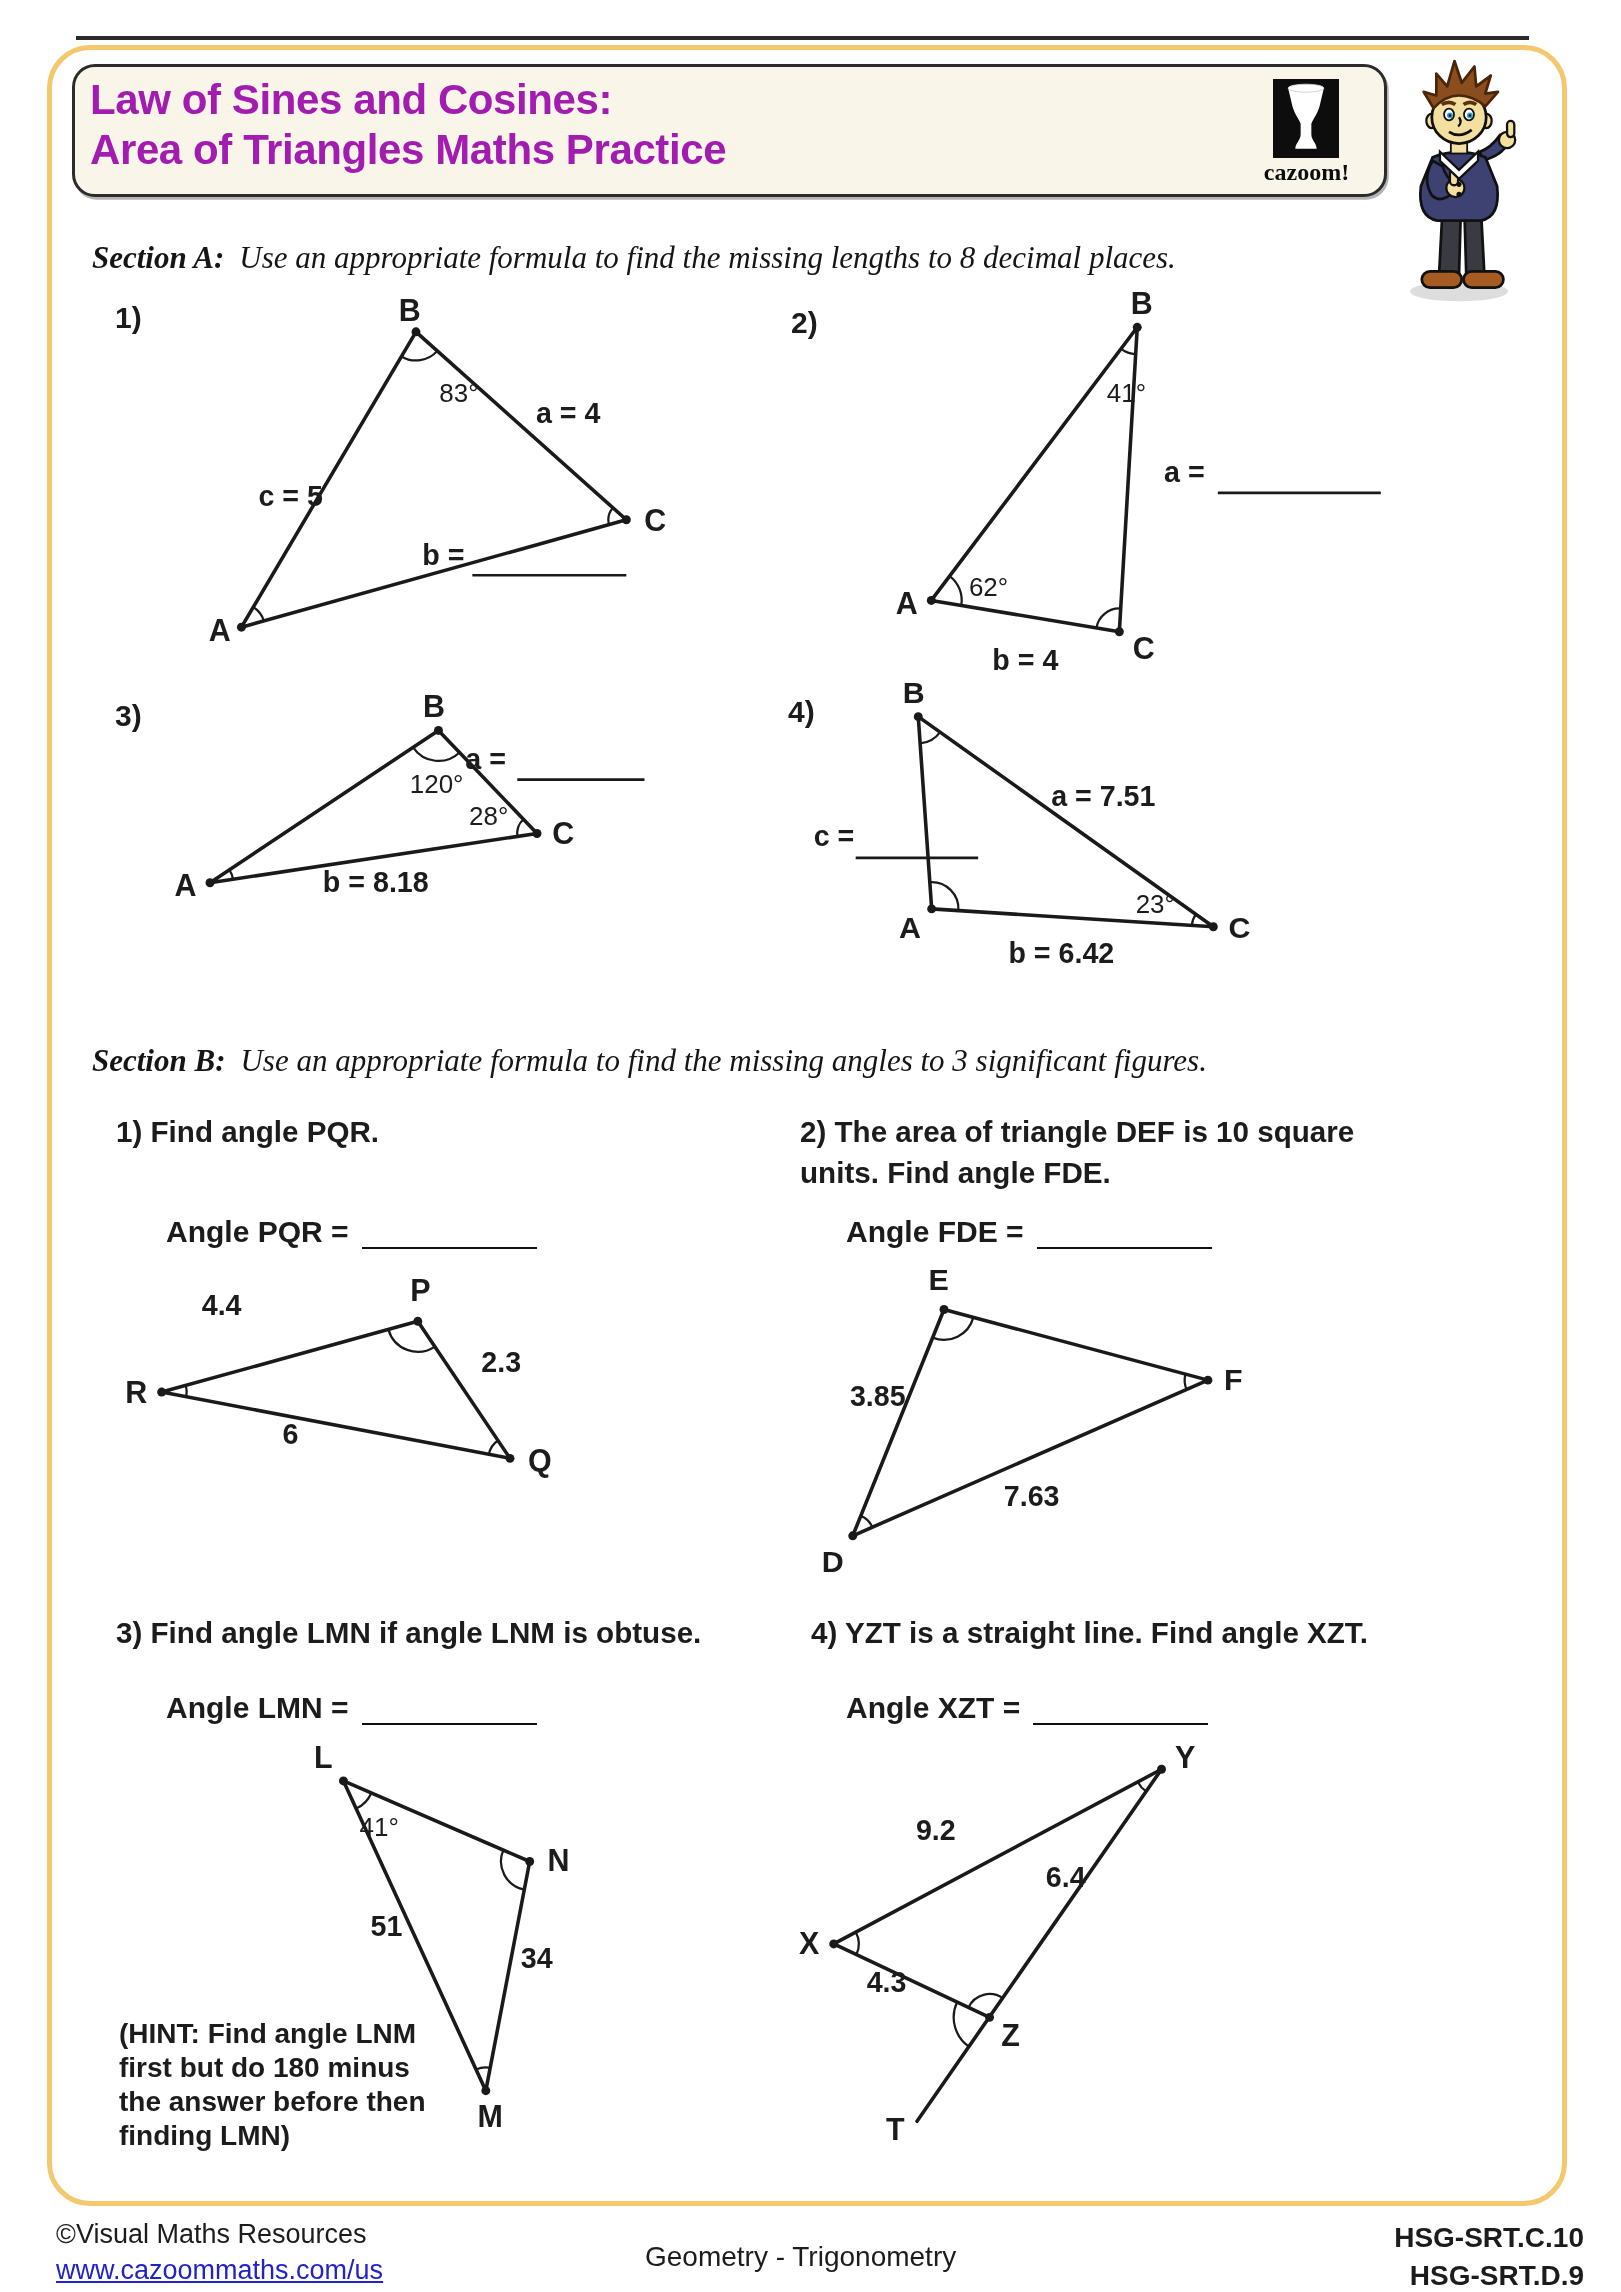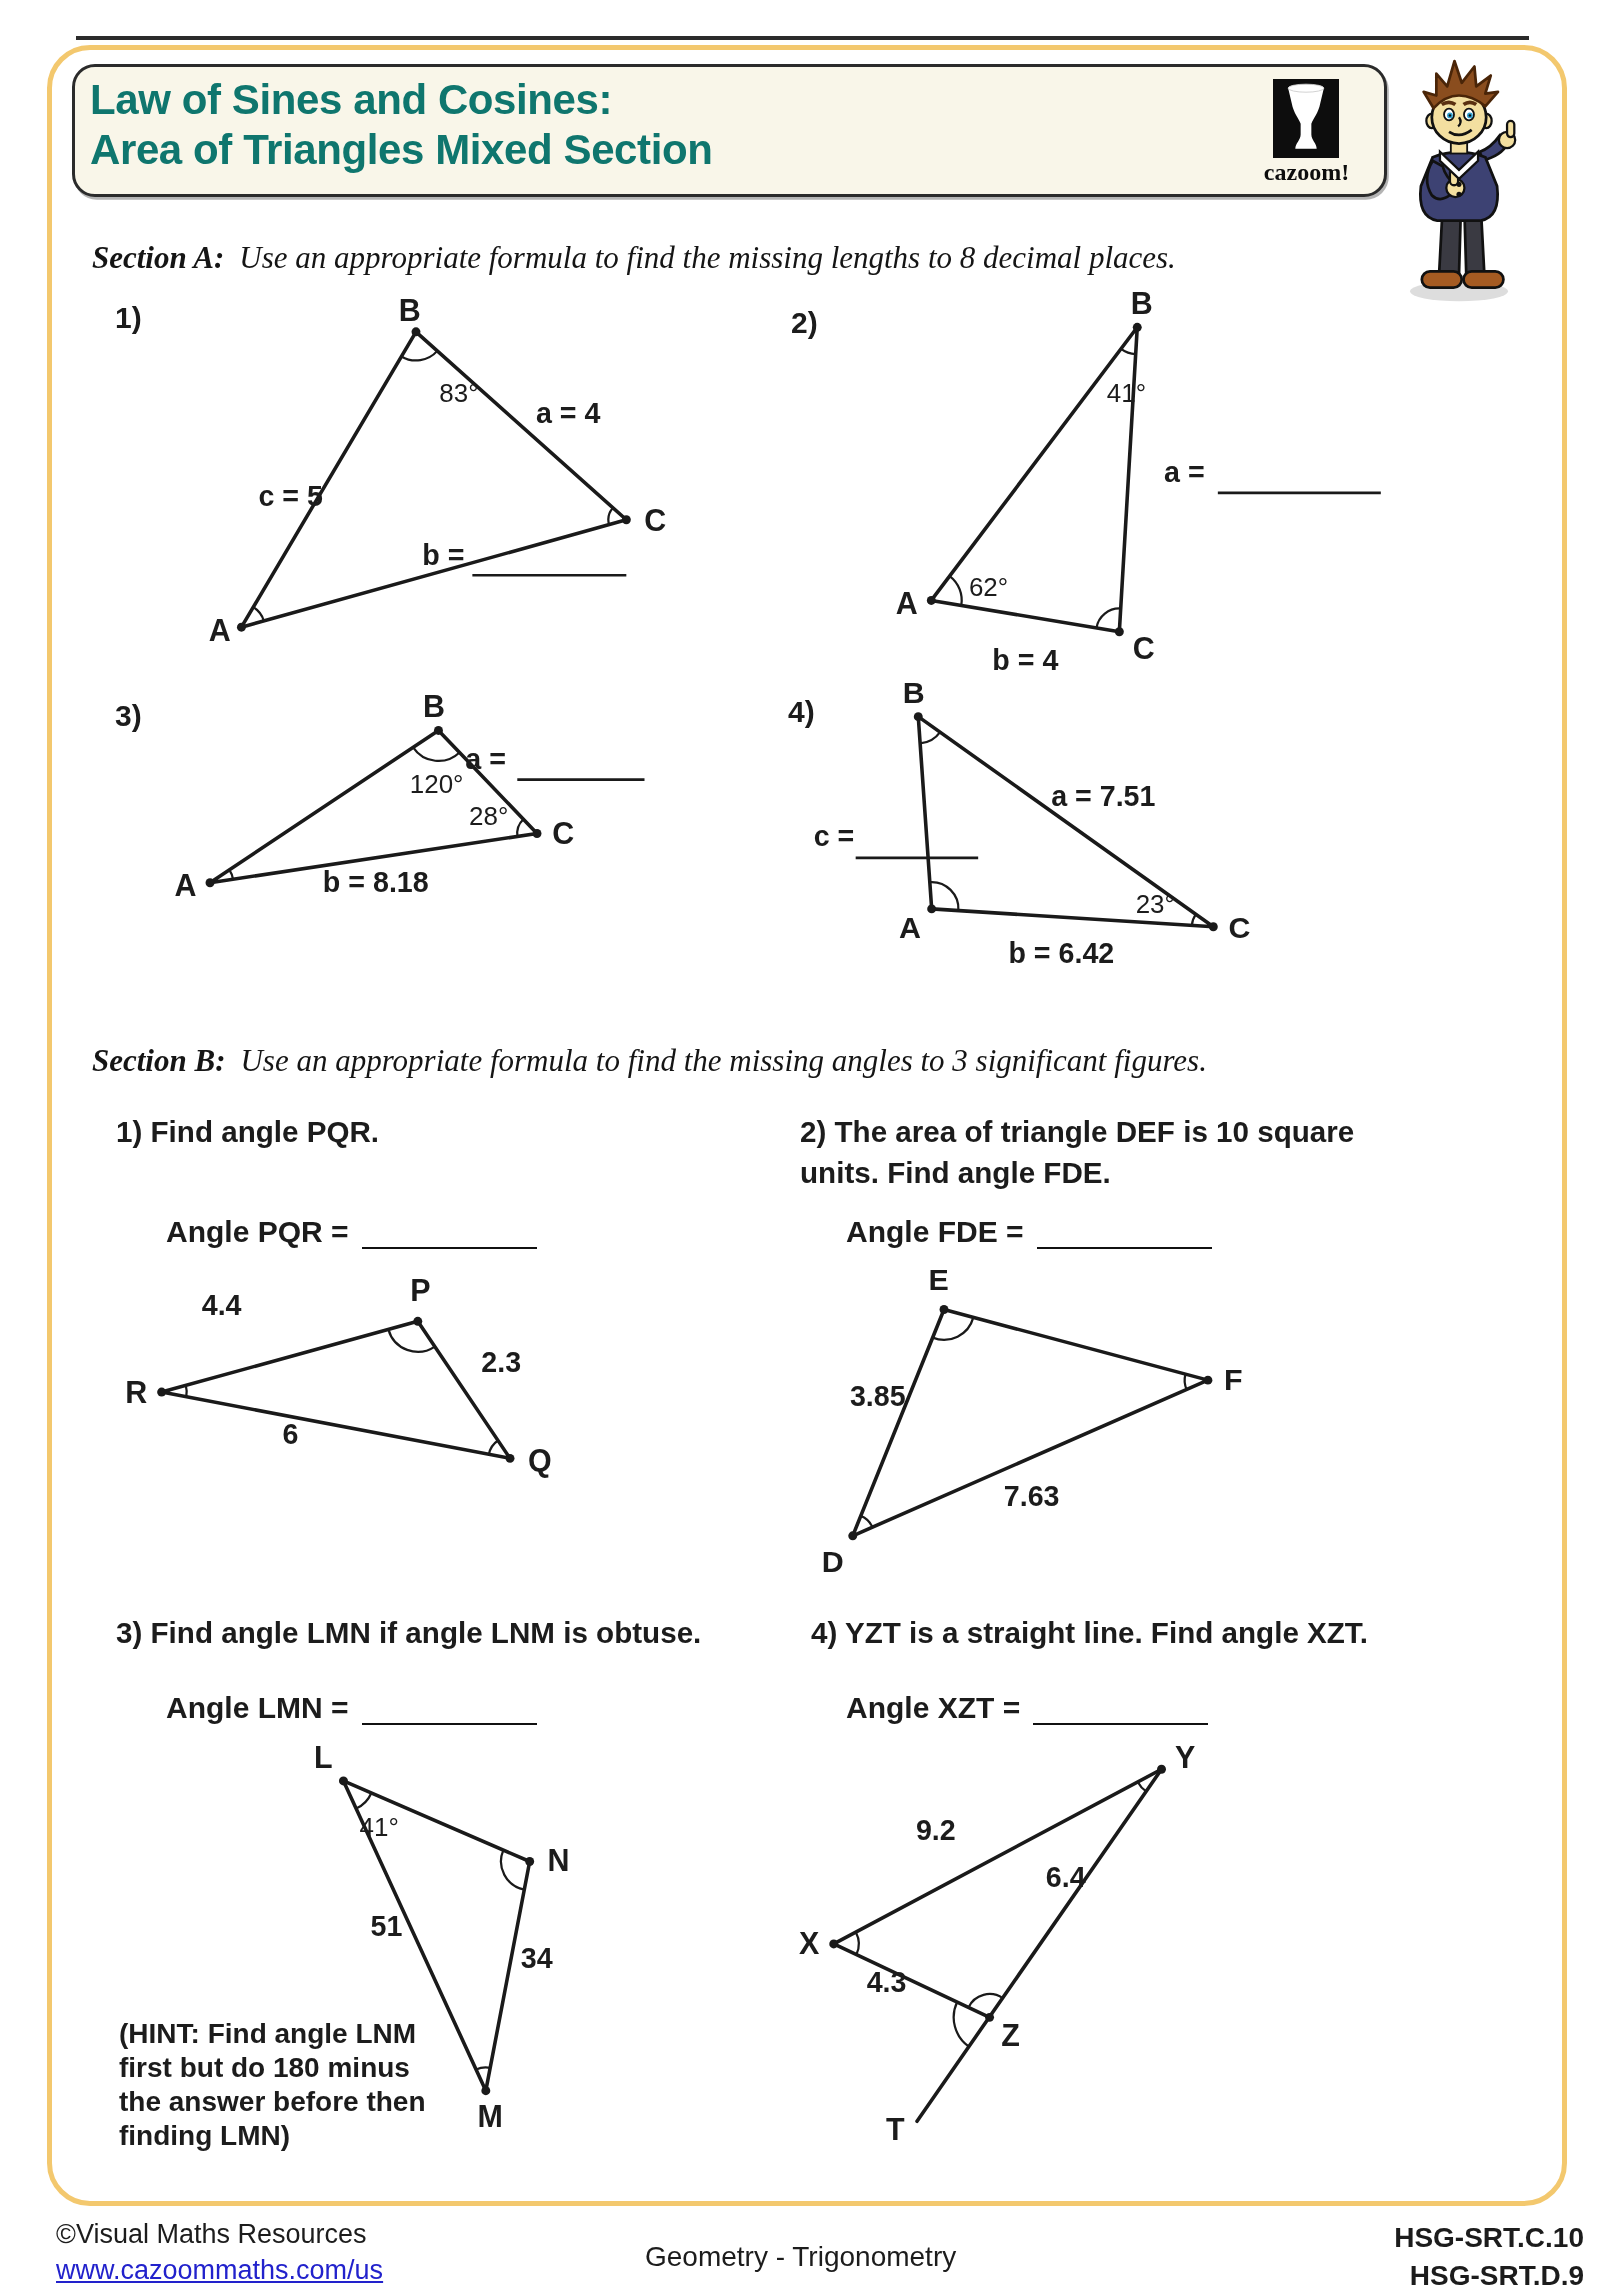--- a/index.html
+++ b/index.html
@@ -13,21 +13,21 @@
     left:47px;top:45px;width:1510px;height:2151px;
     border:5.4px solid #f3c86e;border-radius:43px;
   }
   #title-box{
     left:72px;top:64px;width:1309px;height:127px;
     background:#f9f6e9;border:3.6px solid #2b2b2b;border-radius:23px;
     box-shadow:1.8px 2.7px 0 rgba(40,40,40,0.35);
   }
   #title-text{
     left:90px;top:75px;width:985px;
-    font-size:42px;font-weight:bold;line-height:50px;letter-spacing:-0.4px;color:#0f766e;
+    font-size:42px;font-weight:bold;line-height:50px;letter-spacing:-0.4px;color:#a21caf;
   }
   #logo{left:1257px;top:77px;width:99px;height:107px;text-align:center;}
   #logo-square{position:absolute;left:16px;top:1.8px;width:66px;height:79px;background:#0d0d0d;}
   #logo-text{
     position:absolute;left:0;top:82px;width:99px;
     font-family:"Liberation Serif",serif;font-weight:bold;font-size:24px;color:#0d0d0d;
   }
   .section-heading{
     font-family:"Liberation Serif",serif;font-style:italic;font-size:31px;color:#151515;white-space:nowrap;
   }
@@ -54,21 +54,21 @@
 </head>
 <body>
 
 <div class="abs" id="top-rule"></div>
 
 <div class="abs" id="page-border"></div>
 
 <div class="abs" id="title-box"></div>
 <div class="abs" id="title-text">
   <div>Law of Sines and Cosines:</div>
-  <div>Area of Triangles Mixed Section</div>
+  <div>Area of Triangles Maths Practice</div>
 </div>
 
 <div class="abs" id="logo">
   <div id="logo-square">
     <svg width="66" height="79" viewBox="0 0 74 88">
       <path d="M17 10 C17 5 57 5 57 10 L53 27 C51 38 45 44 43 50 L43 62 C43 68 49 72 49 78 L25 78 C25 72 31 68 31 62 L31 50 C29 44 23 38 21 27 Z" fill="#ffffff"></path>
       <ellipse cx="37" cy="10" rx="20" ry="4.5" fill="#ffffff" stroke="#cccccc" stroke-width="1"></ellipse>
     </svg>
   </div>
   <div id="logo-text">cazoom!</div>

